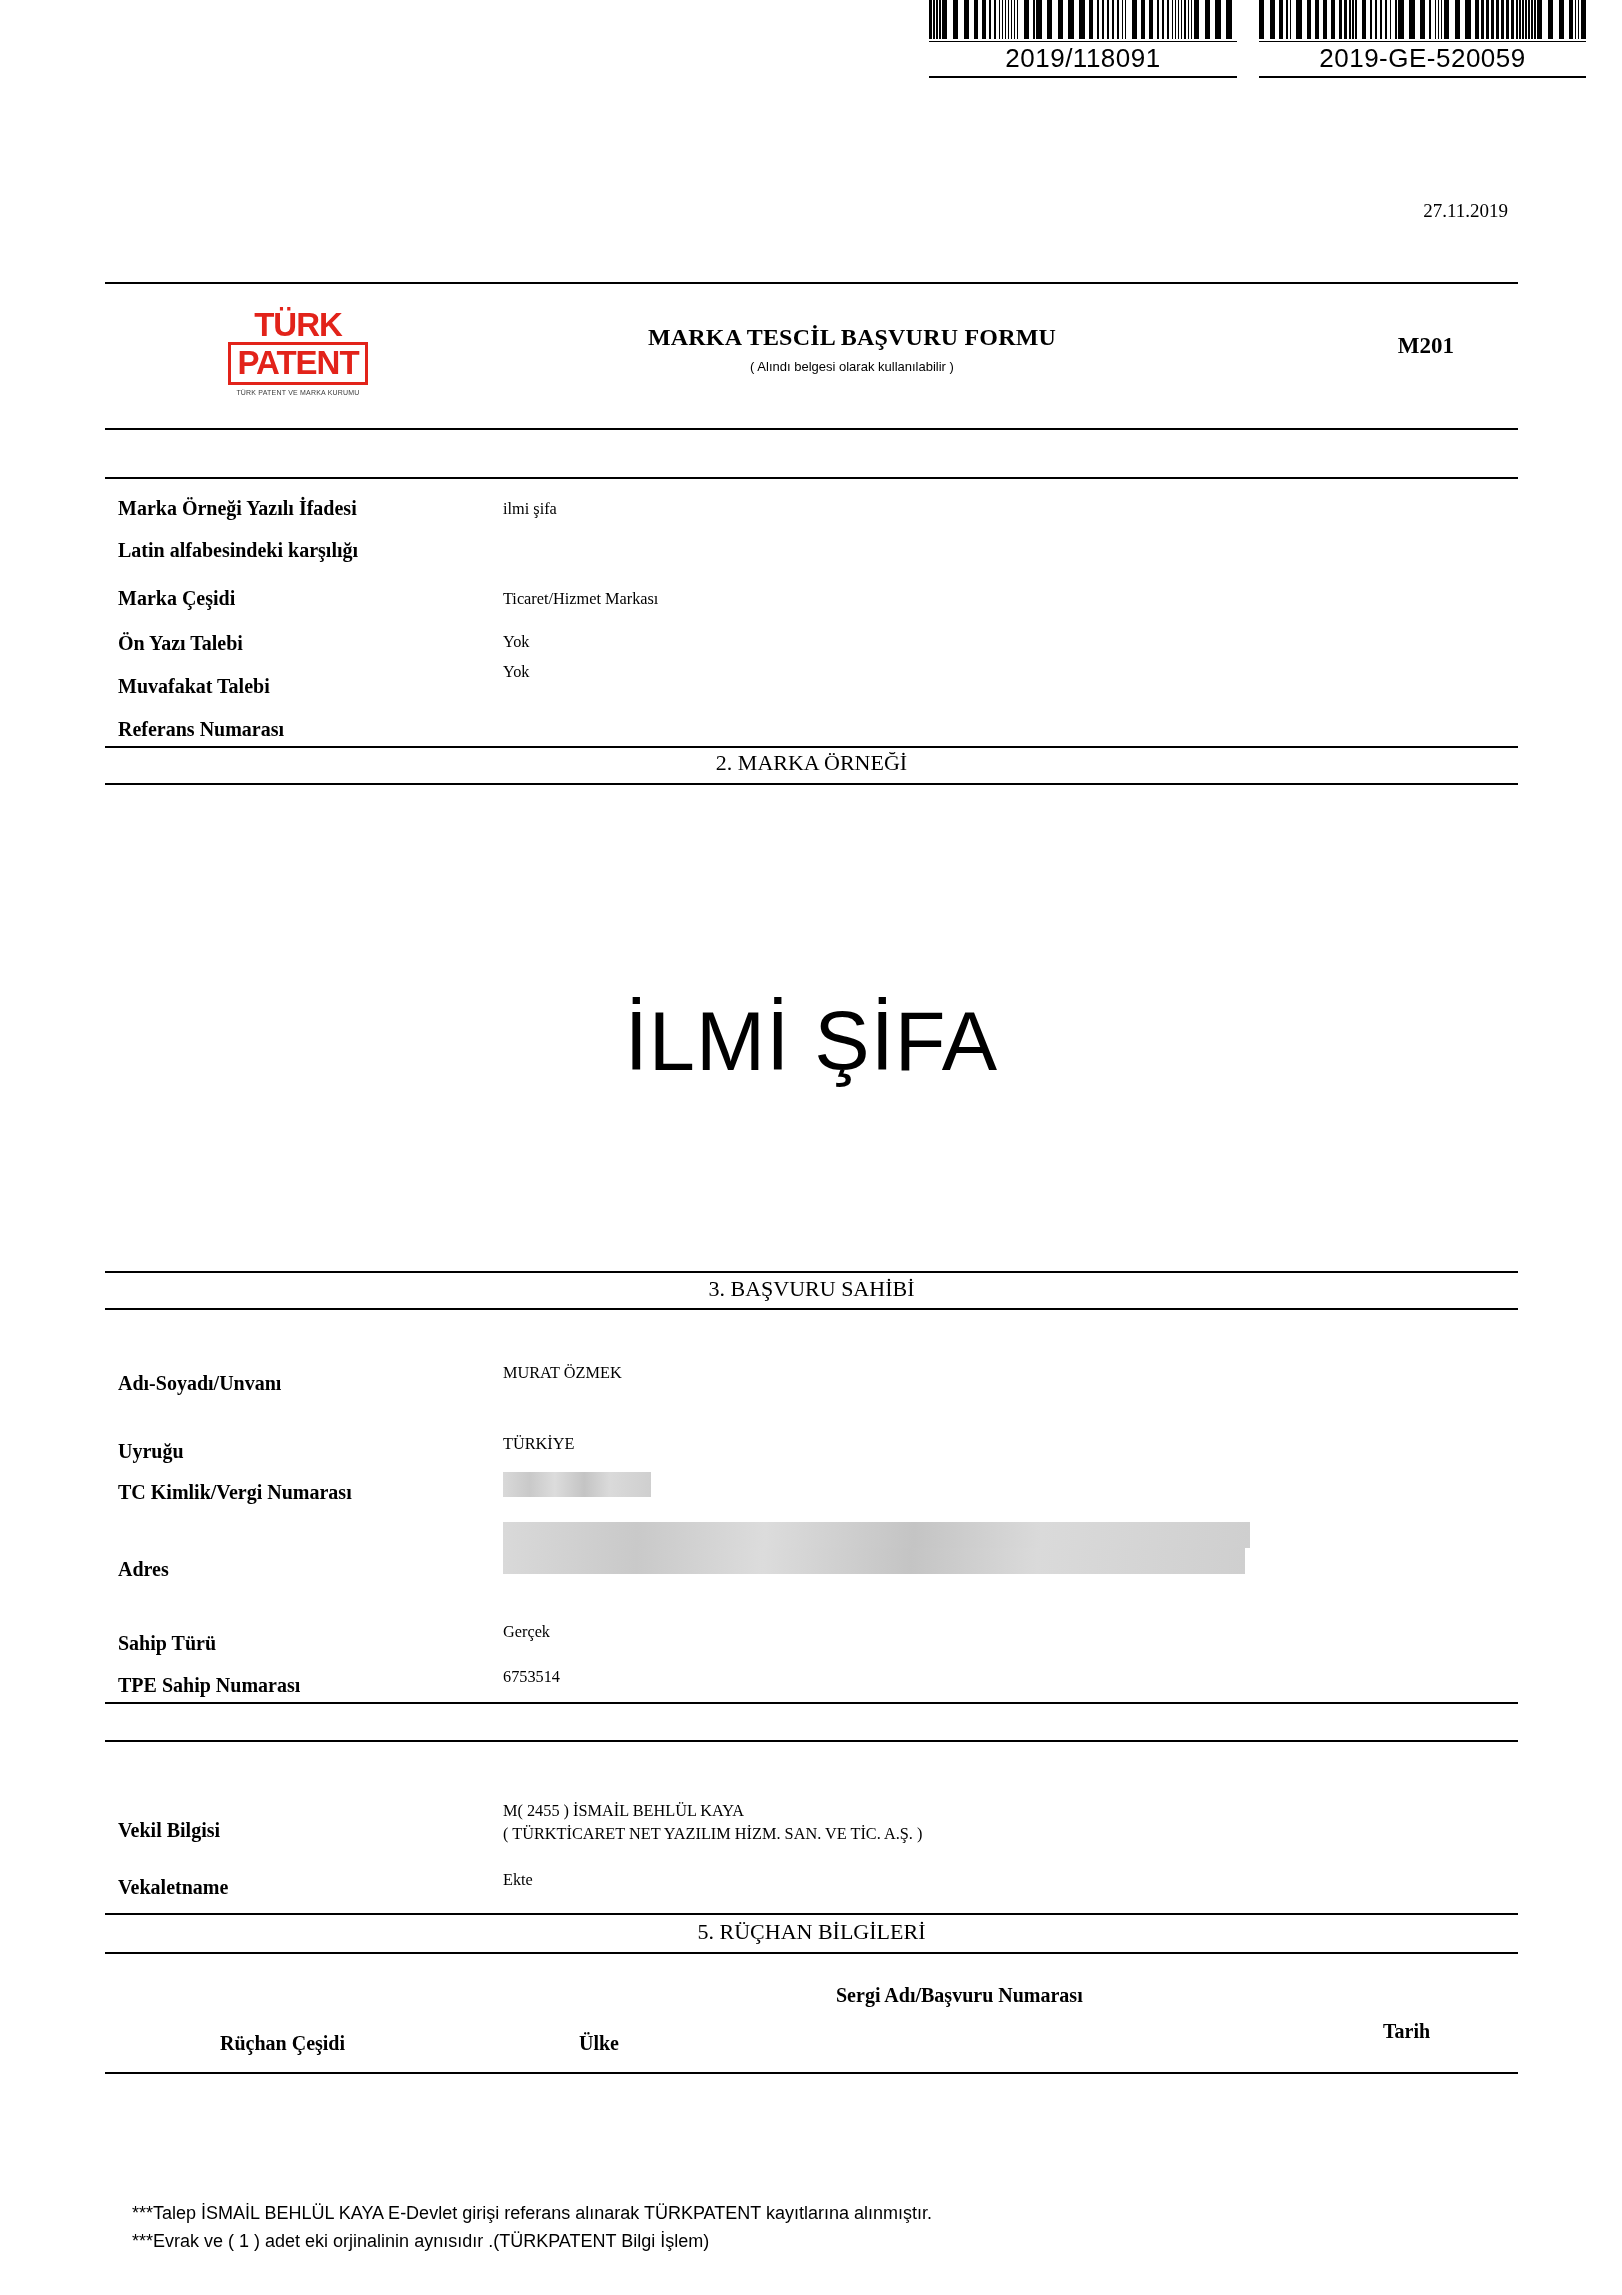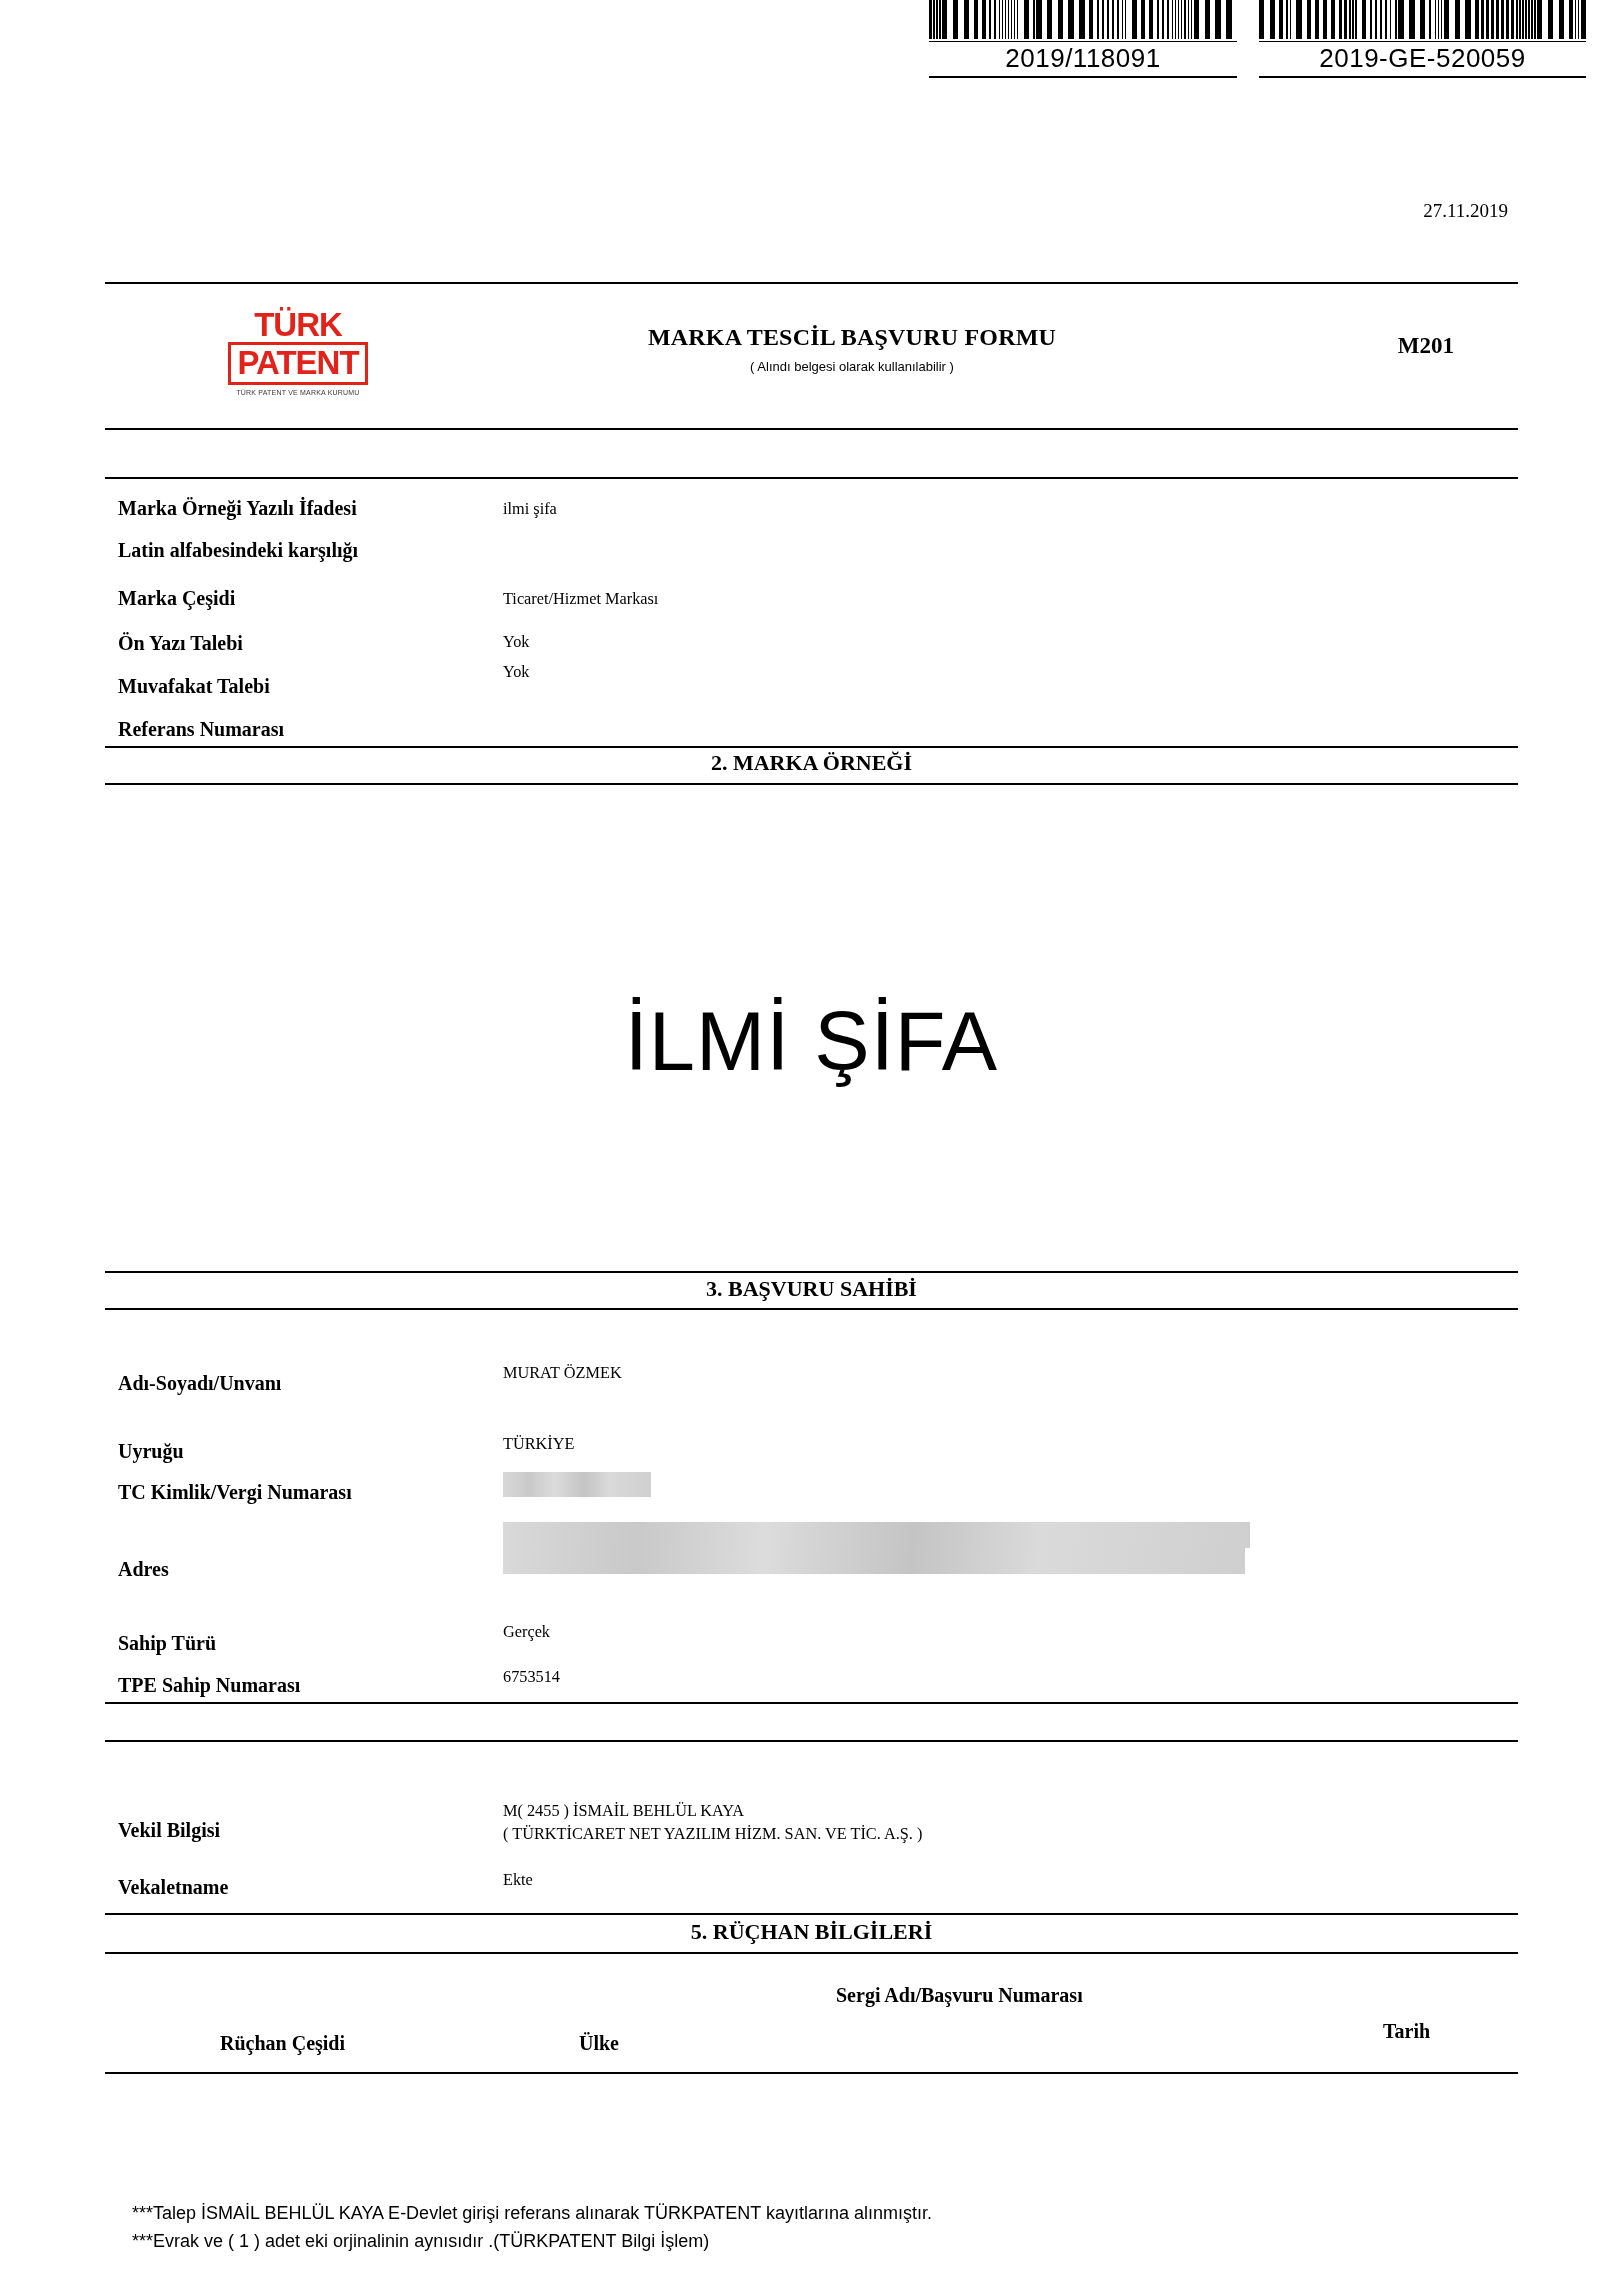--- a/index.html
+++ b/index.html
@@ -169,21 +169,21 @@
   .fvalue.small {
     font-size: 16.3px;
   }
 
   
   .section-title {
     position: absolute;
     left: 105px;
     width: 1413px;
     text-align: center;
-    font-weight: bold;
+    font-weight: normal;
     font-size: 22px;
   }
 
   
   .mark-sample {
     position: absolute;
     left: 105px;
     width: 1413px;
     text-align: center;
     font-family: "Liberation Sans", sans-serif;

